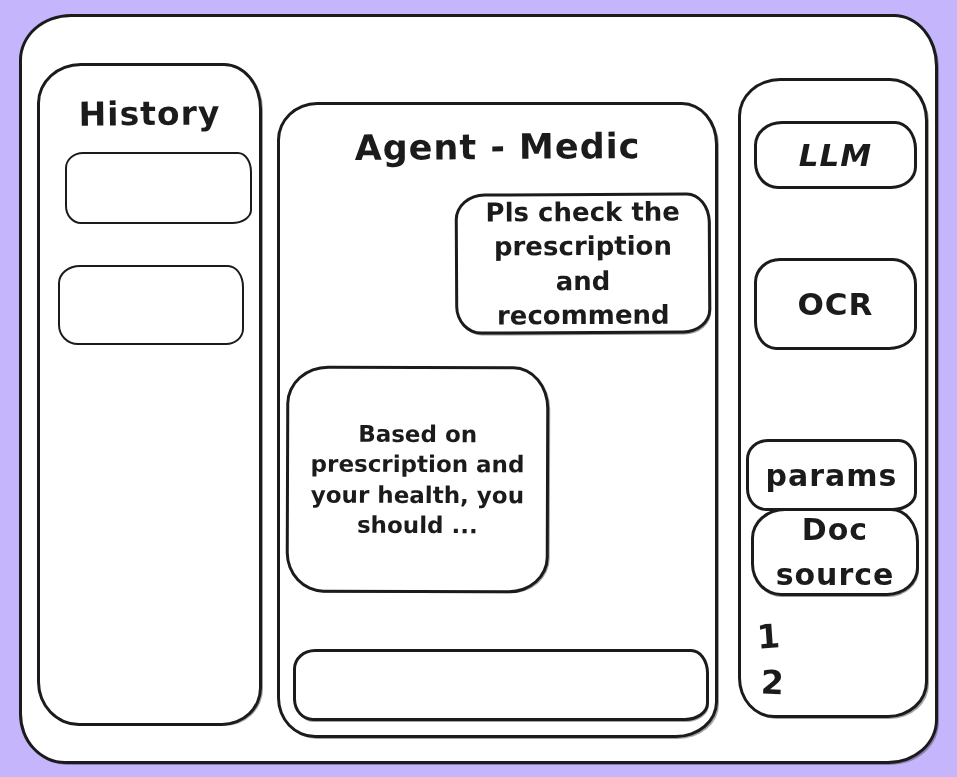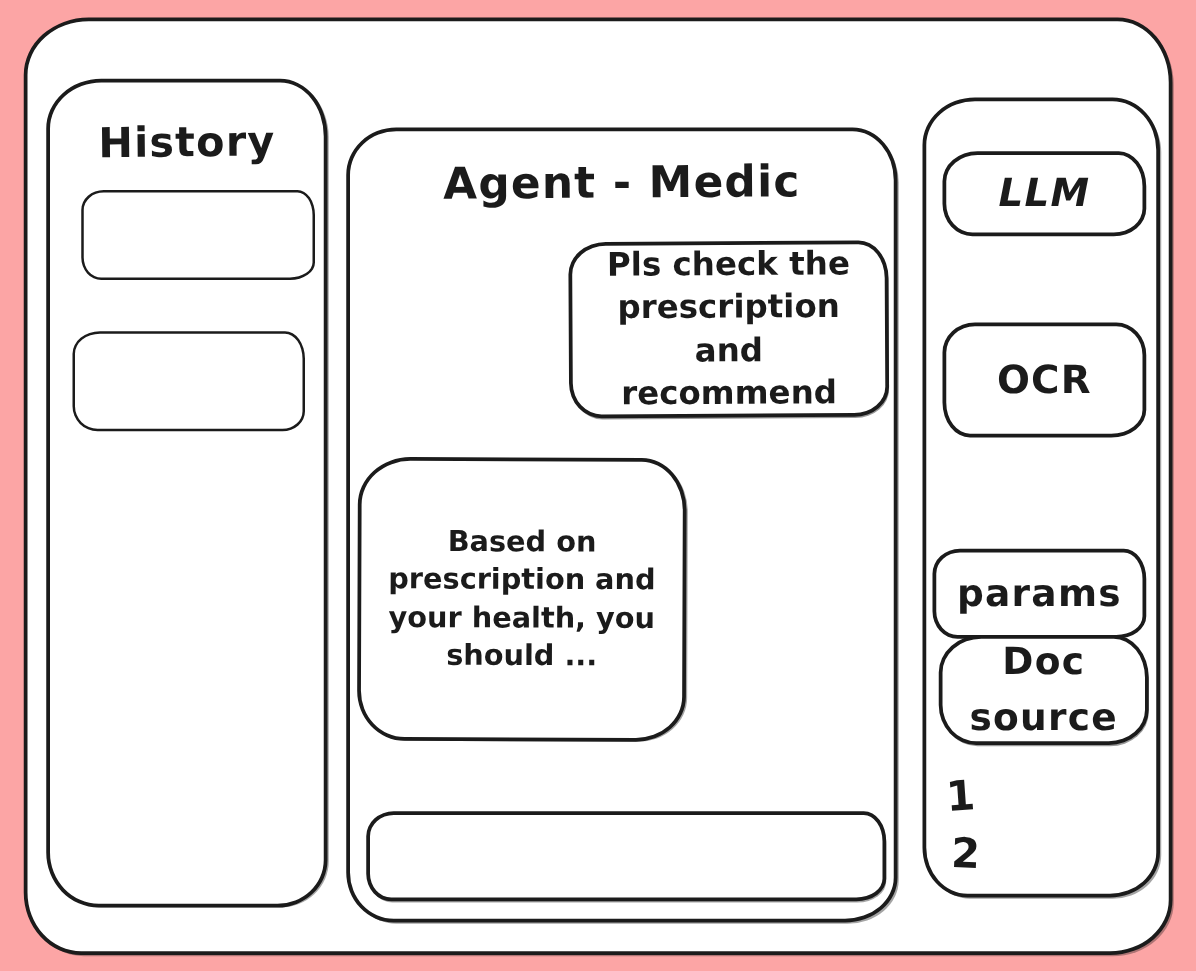--- a/index.html
+++ b/index.html
@@ -8,21 +8,21 @@
     font-family: "DejaVu Sans", sans-serif;
     color: #1b1b1b;
     width: 957px;
     height: 777px;
     overflow: hidden;
   }
   .stage {
     position: relative;
     width: 957px;
     height: 777px;
-    background: #fca5a5;
+    background: #c4b5fd;
   }
   .sketch {
     position: absolute;
     background: #ffffff;
     border: 3px solid #1b1b1b;
   }
   .sketch-thin { border-width: 2.5px; }
 
   
   .frame {

